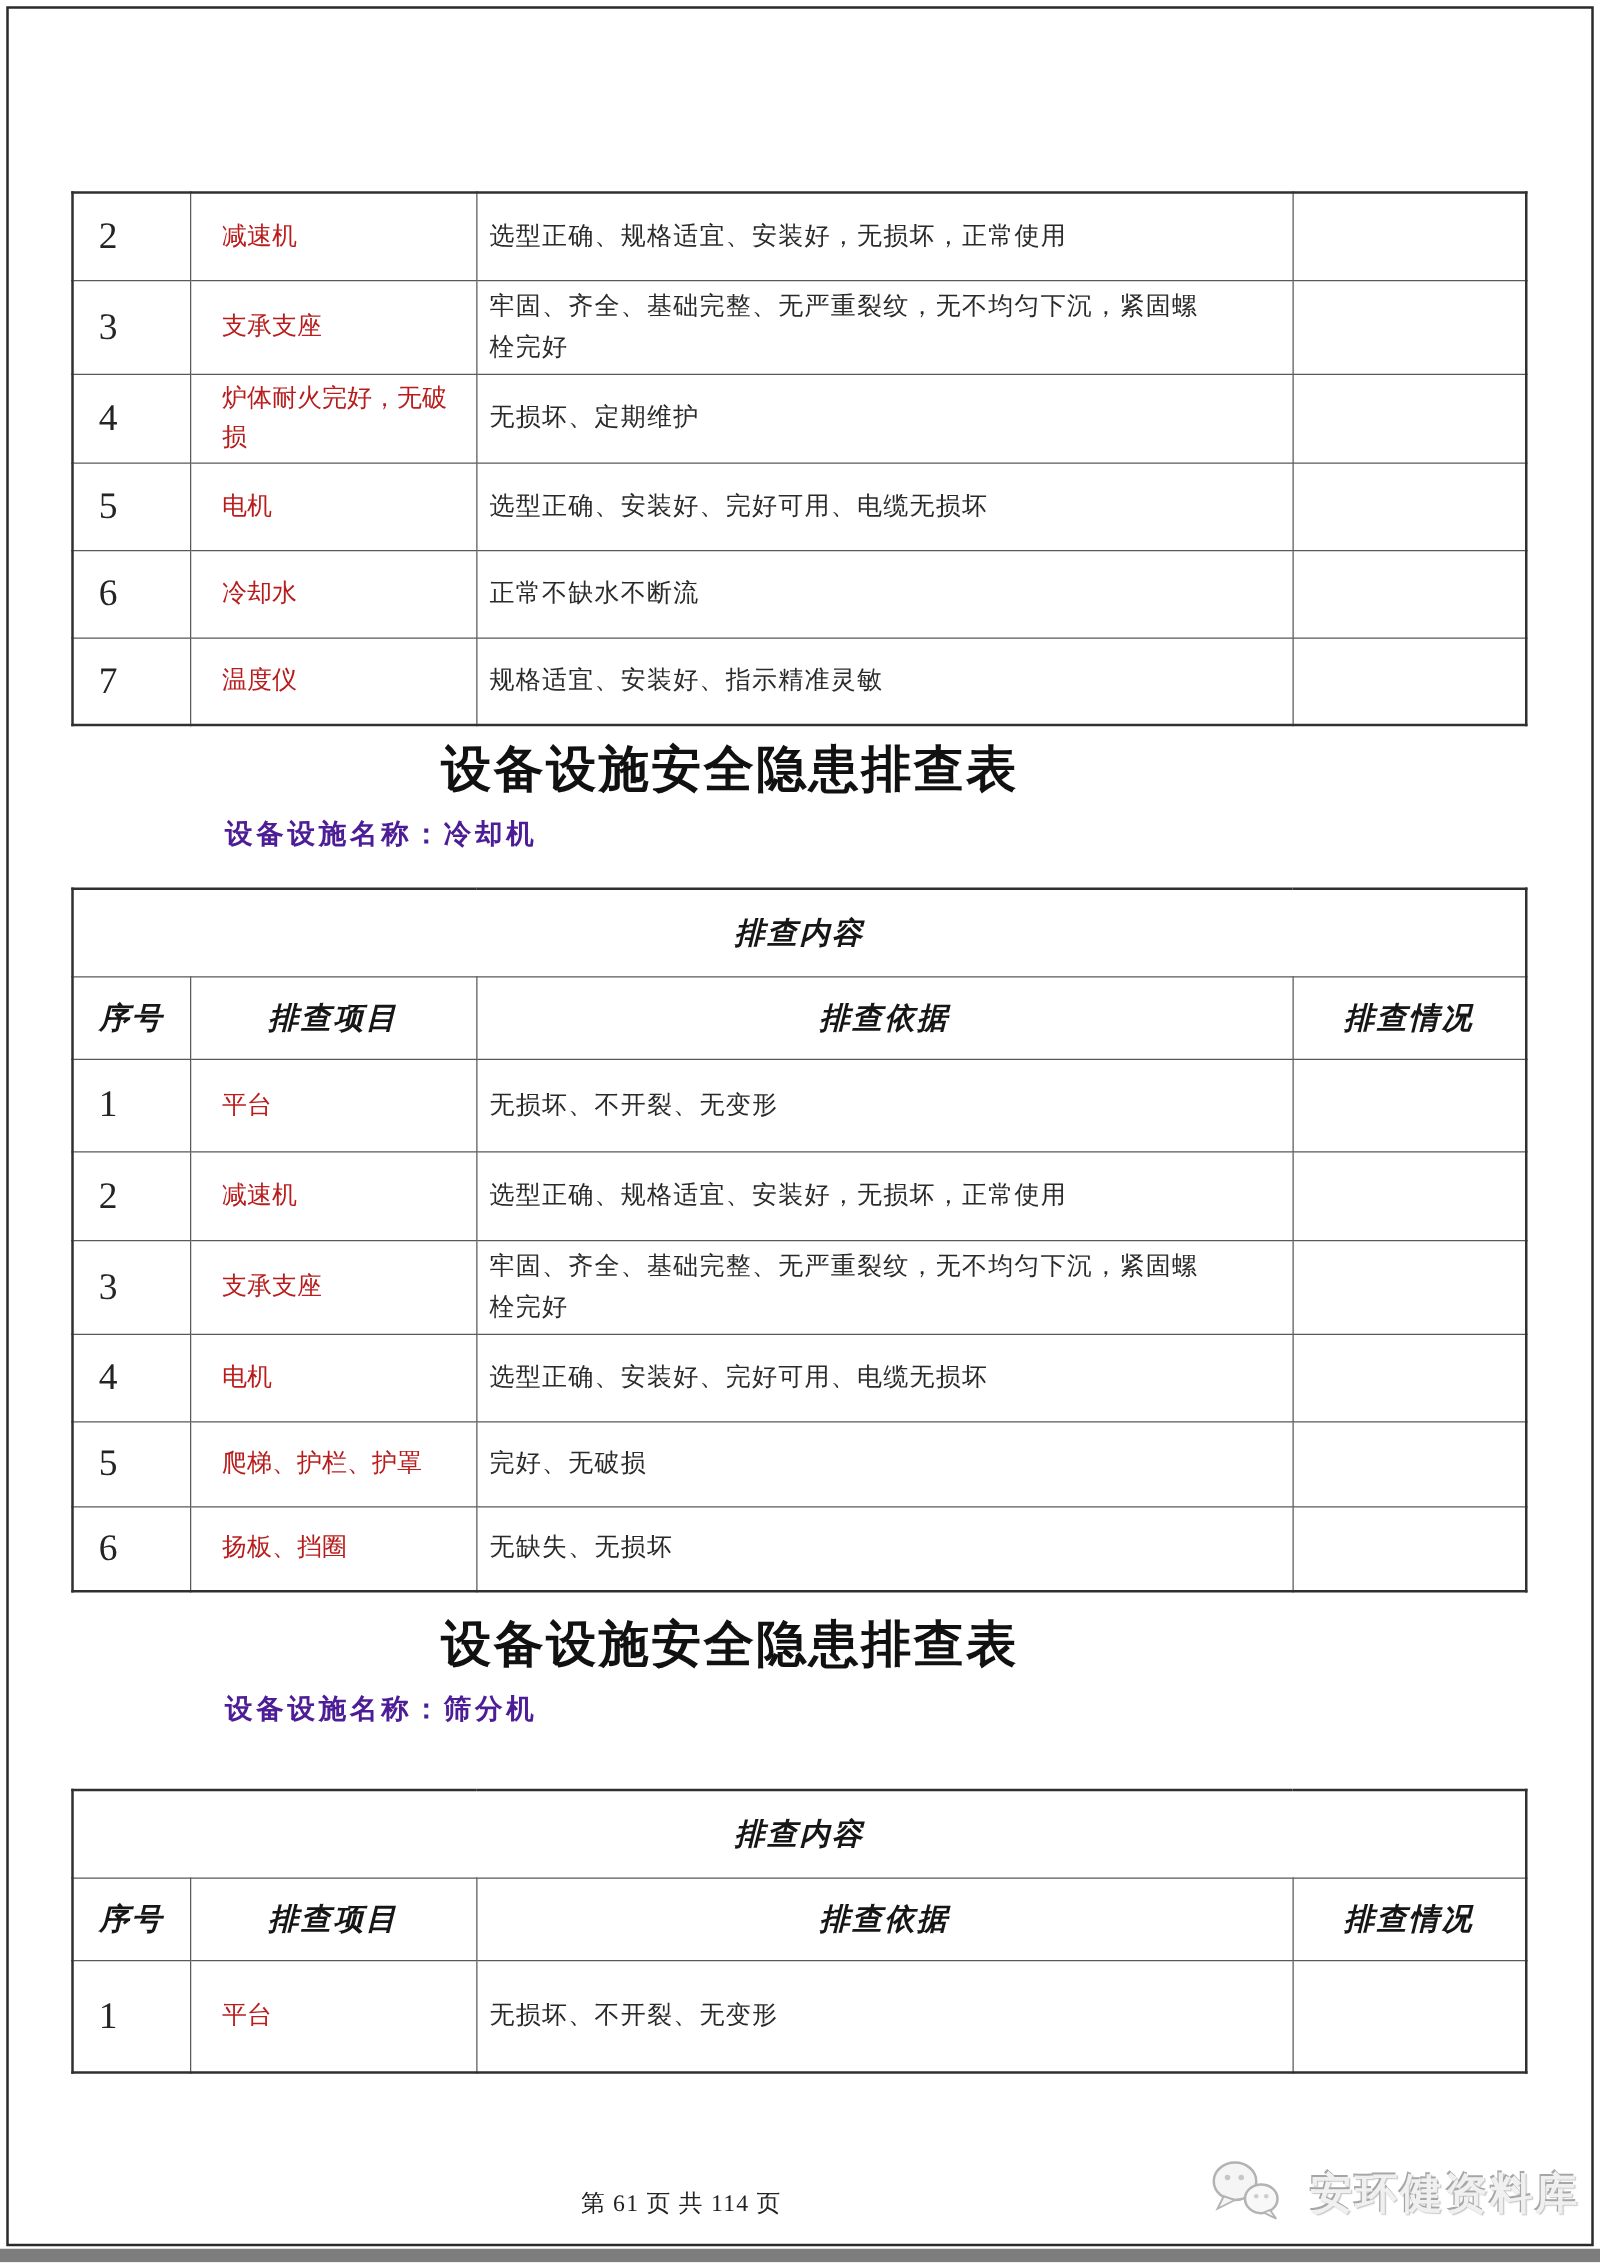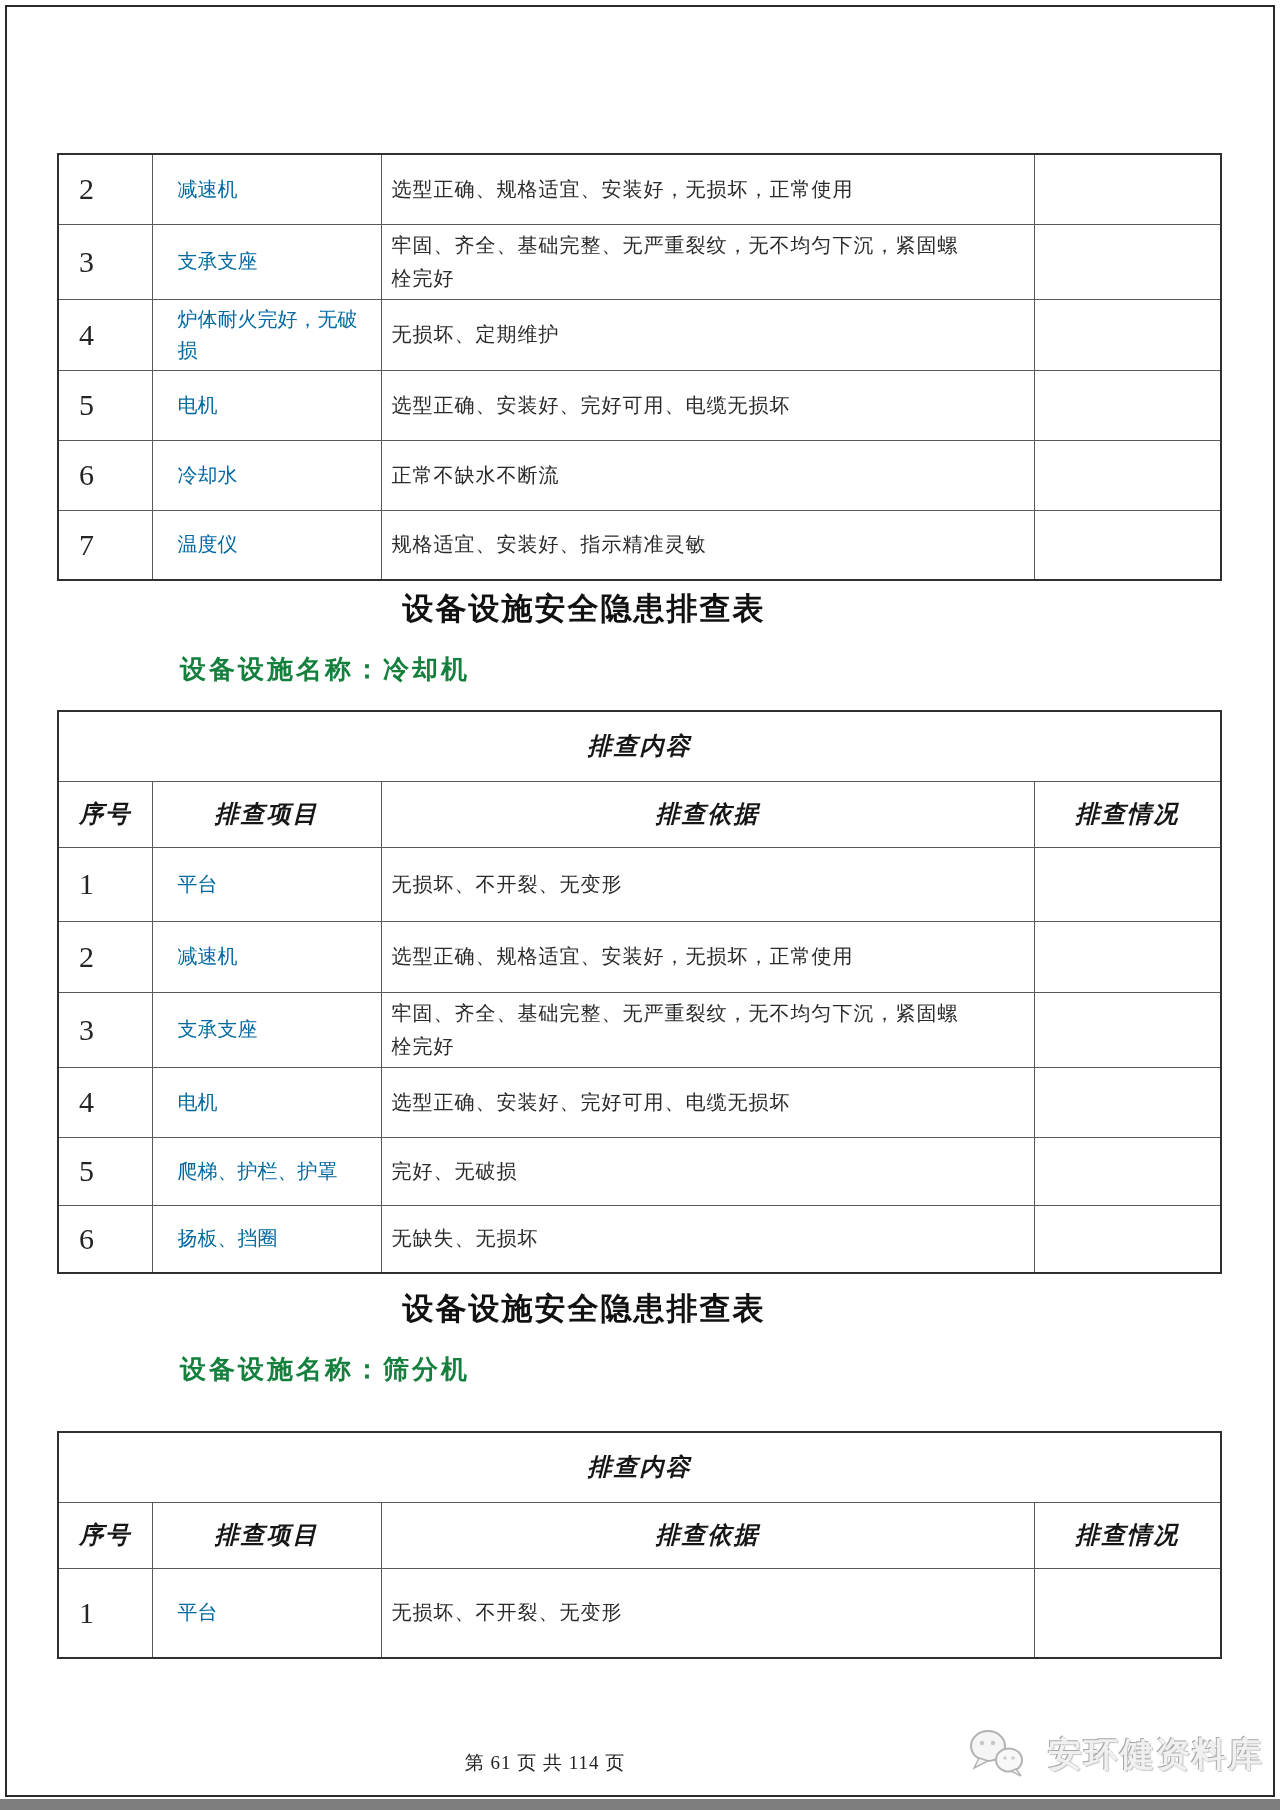--- a/index.html
+++ b/index.html
@@ -15,41 +15,41 @@
     position:absolute; left:57px; width:1163px;
     border-collapse:collapse; table-layout:fixed;
     border:2px solid #303030;
   }
   table.tbl td { border:1px solid #595959; vertical-align:middle; overflow:hidden; }
   td.num {
     font-family:"Liberation Serif","DejaVu Serif",serif;
     font-size:30px; padding-left:20px; color:#242424;
   }
   td.item {
-    font-size:20px; line-height:31px; padding:4px 8px 4px 25px; color:#0369a1;
+    font-size:20px; line-height:31px; padding:4px 8px 4px 25px; color:#b91c1c;
   }
   td.basis {
     font-size:20px; line-height:33px; letter-spacing:1px;
     padding:4px 70px 4px 10px; color:#2a2a2a;margin-top:22px;
   }
   td.status { }
   td.thead-cell, td.col-head {
     text-align:center;
     font-family:"Liberation Sans","DejaVu Sans",sans-serif;
     font-weight:600; font-size:24px; letter-spacing:2px; color:#161616;font-style:italic;
   }
   .doc-title {
     position:absolute; left:0; width:1168px; text-align:center;
     font-family:"Liberation Sans","DejaVu Sans",sans-serif;
-    font-weight:700; font-size:31px; letter-spacing:2px; color:#111;
+    font-weight:700; font-size:40px; letter-spacing:2px; color:#111;
   }
   .doc-subtitle {
     position:absolute; left:180px;
     font-family:Liberation Mono, monospace;
-    font-weight:700; font-size:26px; letter-spacing:3px; color:#15803d;
+    font-weight:700; font-size:22px; letter-spacing:3px; color:#4c1d95;
   }
   .footer {
     position:absolute; top:1750px; left:0; width:1090px; text-align:center;
     font-size:19px; color:#222; letter-spacing:1px;
   }
   .watermark {
     position:absolute; right:16px; bottom:26px;
     display:flex; align-items:center; gap:20px;
   }
   .watermark-text {

